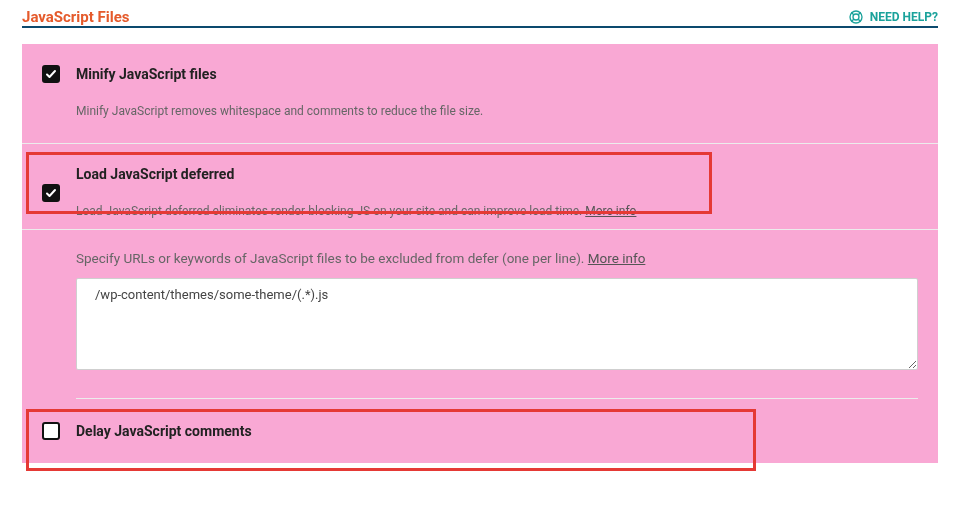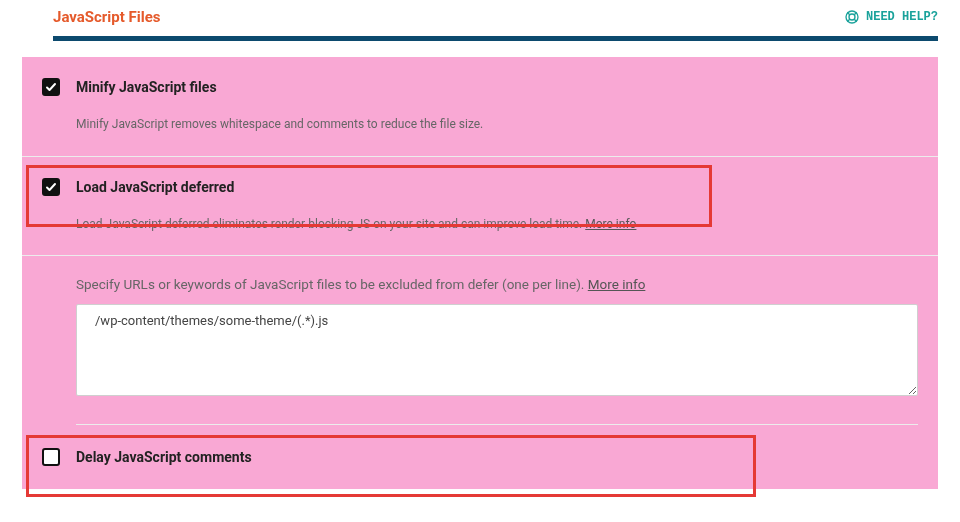--- a/index.html
+++ b/index.html
@@ -14,38 +14,35 @@
   .page {
     width: 960px;
     height: 522px;
     margin: 0 auto;
     padding: 8px 22px 0 22px;
   }
   .header {
     display: flex;
     justify-content: space-between;
     align-items: center;
-    padding-bottom: 10px;
-    border-bottom: 5px solid #0c4a6e;
-    margin-left: 31px;
+    border-bottom: 2px solid #0c4a6e;
   }
   .title {
     color: #e55a2b;
     font-weight: 700;
     font-size: 15px;
   }
   .help {
     display: flex;
     align-items: center;
     gap: 6px;
     color: #1aa29b;
     font-weight: 700;
     font-size: 12px;
     cursor: pointer;
-    font-family: Liberation Mono, monospace;
   }
   .help svg { width: 16px; height: 16px; }
   .panel {
     background: #f9a8d4;
     margin-top: 16px;
   }
   .row {
     display: flex;
     padding: 20px 20px 22px 20px;
     gap: 14px;
@@ -149,21 +146,21 @@
               <polyline points="4,13 9,18 20,6"></polyline>
             </svg>
         </div>
       </div>
       <div class="content-col">
         <div class="opt-title">Minify JavaScript files</div>
         <div class="opt-desc">Minify JavaScript removes whitespace and comments to reduce the file size.</div>
       </div>
     </div>
 
-    <div class="row rel" style="padding-bottom:21px;">
+    <div class="row rel" style="padding-bottom:8px;align-items:center;">
       <div class="cb-col">
         <div class="cb checked">
           <svg viewBox="0 0 24 24" fill="none" stroke-width="4" stroke-linecap="round" stroke-linejoin="round">
               <polyline points="4,13 9,18 20,6"></polyline>
             </svg>
         </div>
       </div>
       <div class="content-col">
         <div class="opt-title">Load JavaScript deferred</div>
         <div class="opt-desc">

